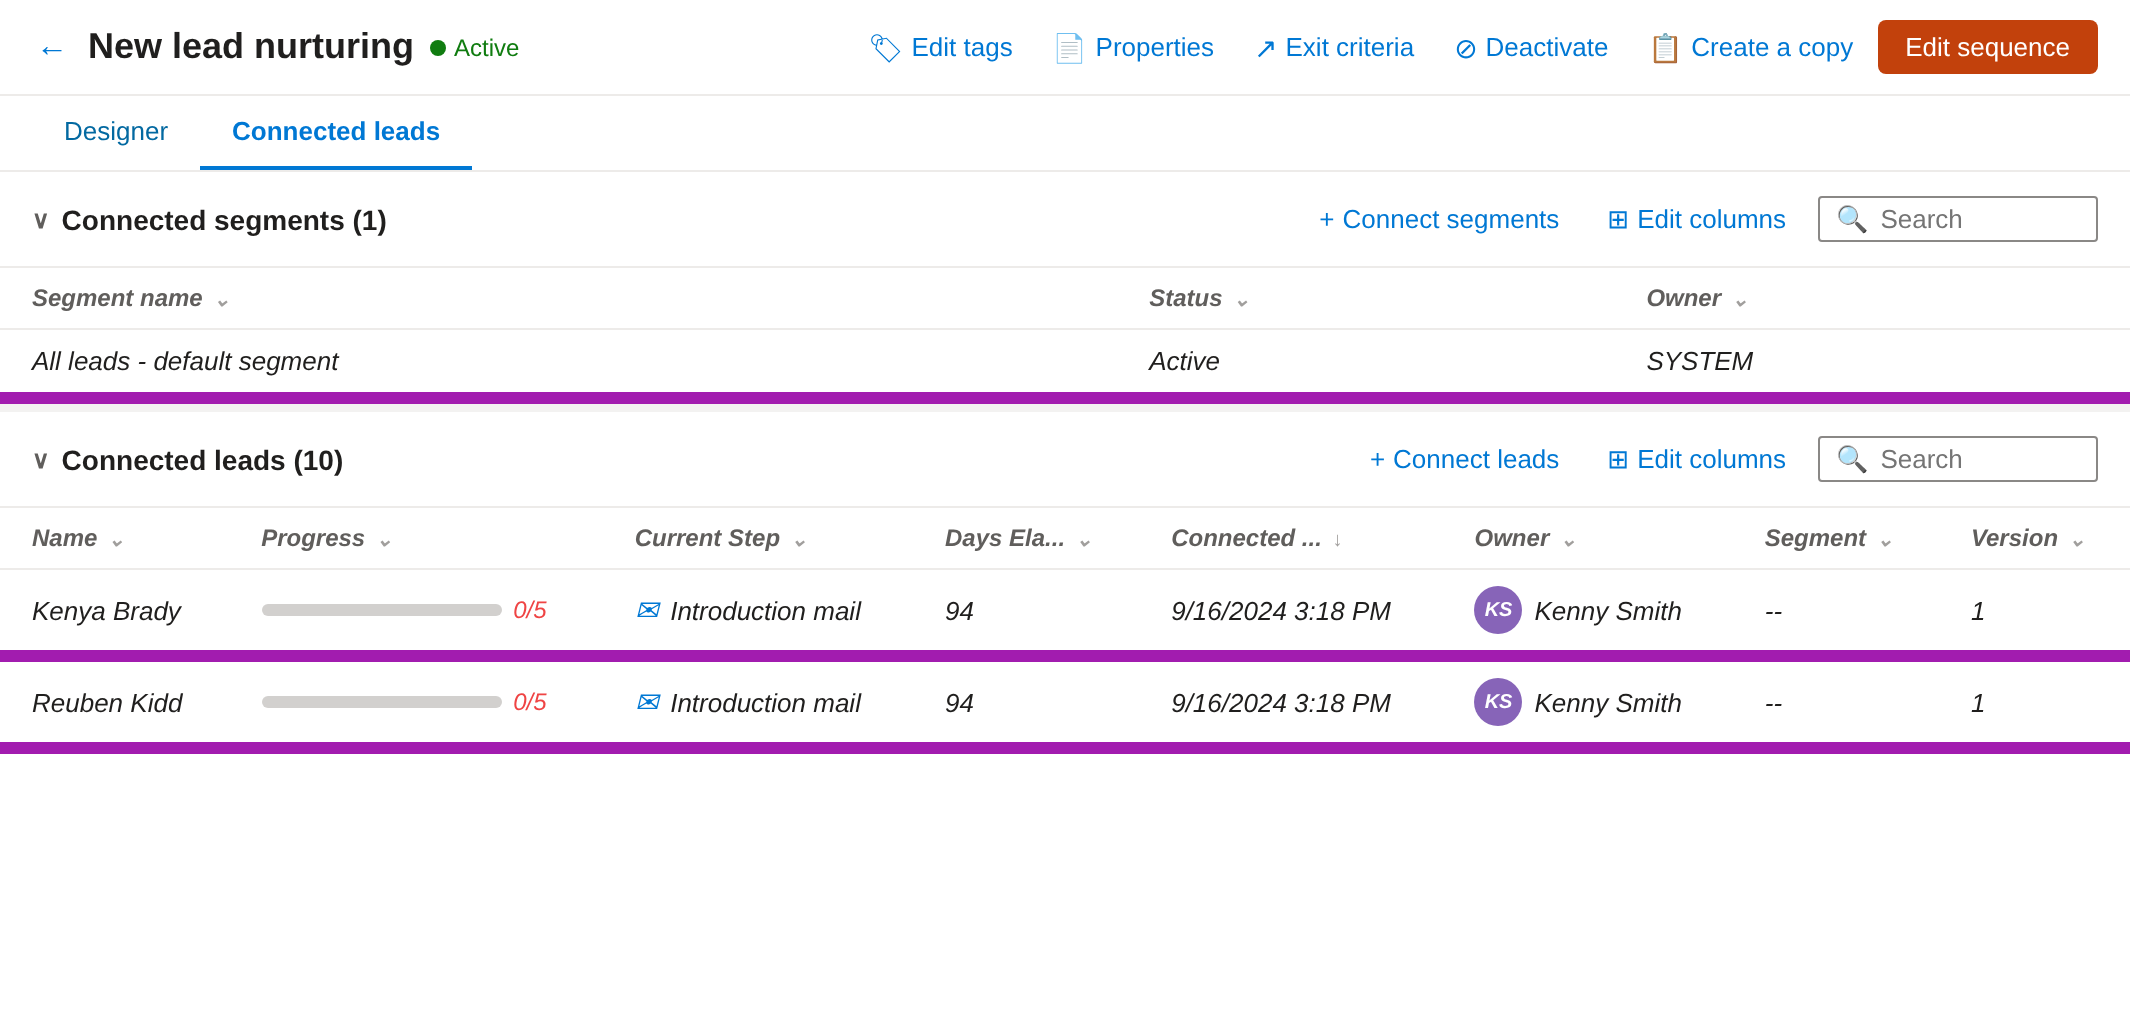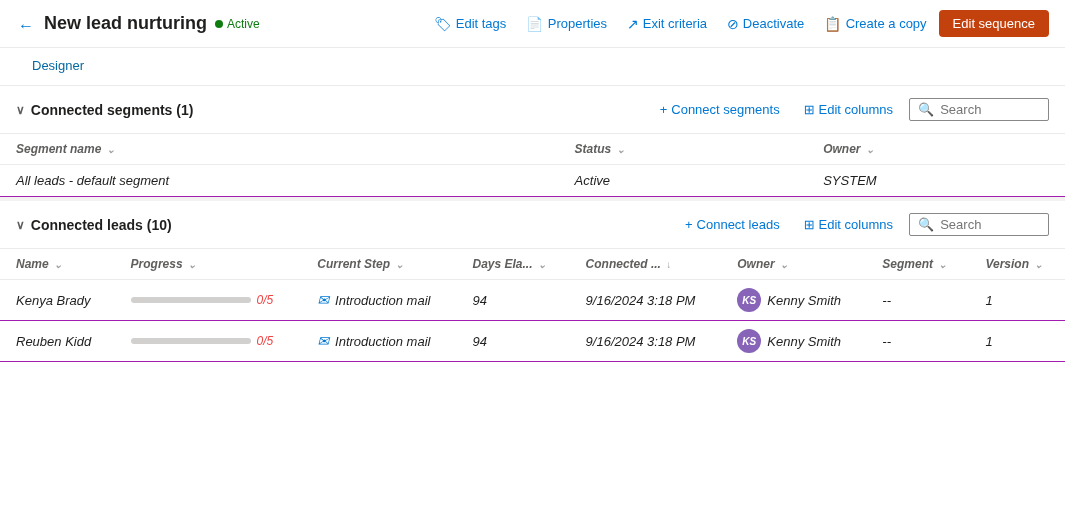--- a/index.html
+++ b/index.html
@@ -57,21 +57,21 @@
     .search-icon { color: #605e5c; font-size: 13px; }
 
     
     .table-container { overflow-x: auto; }
     table { width: 100%; border-collapse: collapse; font-style: italic; }
     th {
       text-align: left; padding: 8px 16px; font-size: 12px; font-weight: 600;
       color: #605e5c; border-bottom: 1px solid #edebe9; background: #fff; white-space: nowrap;
     }
     th .sort-icon { font-size: 10px; color: #a19f9d; margin-left: 2px; }
-    td { padding: 8px 16px; font-size: 13px; color: #201f1e; border-bottom: 1px solid #a21caf; }
+    td { padding: 8px 16px; font-size: 13px; color: #201f1e; border-bottom: 6px solid #a21caf; }
 
     
     .progress-bar-container { display: flex; align-items: center; gap: 6px; }
     .progress-bar { width: 120px; height: 6px; background: #d2d0ce; border-radius: 3px; }
     .progress-fill { height: 100%; background: #0078d4; border-radius: 3px; }
     .progress-label { font-size: 12px; color: #ef4444; }
 
     
     .step-cell { display: flex; align-items: center; gap: 6px; }
     .step-icon { color: #0078d4; font-size: 14px; }
@@ -120,20 +120,21 @@
     <button class="header-btn">
       <span class="icon">📋</span>
       <span>Create a copy</span>
     </button>
     <button class="edit-seq-btn">Edit sequence</button>
   </div>
 </div>
 
 <div class="tabs">
   <a class="tab">Designer</a>
+  <a class="tab active">Connected leads</a>
 </div>
 
 <div class="section">
   <div class="section-header">
     <div class="section-title">
       <span class="chevron">∨</span>
       <span>Connected segments (1)</span>
     </div>
     <div class="section-actions">
       <button class="section-btn">

